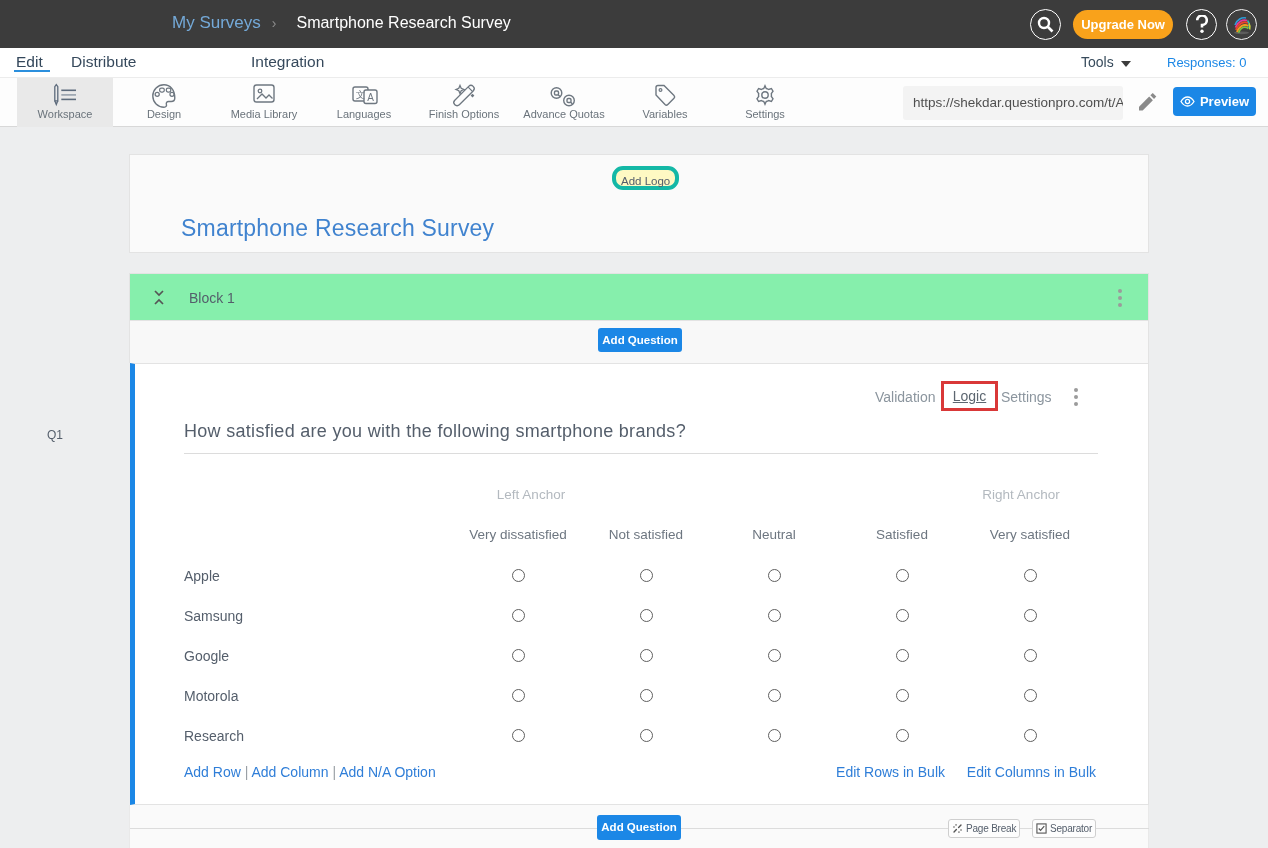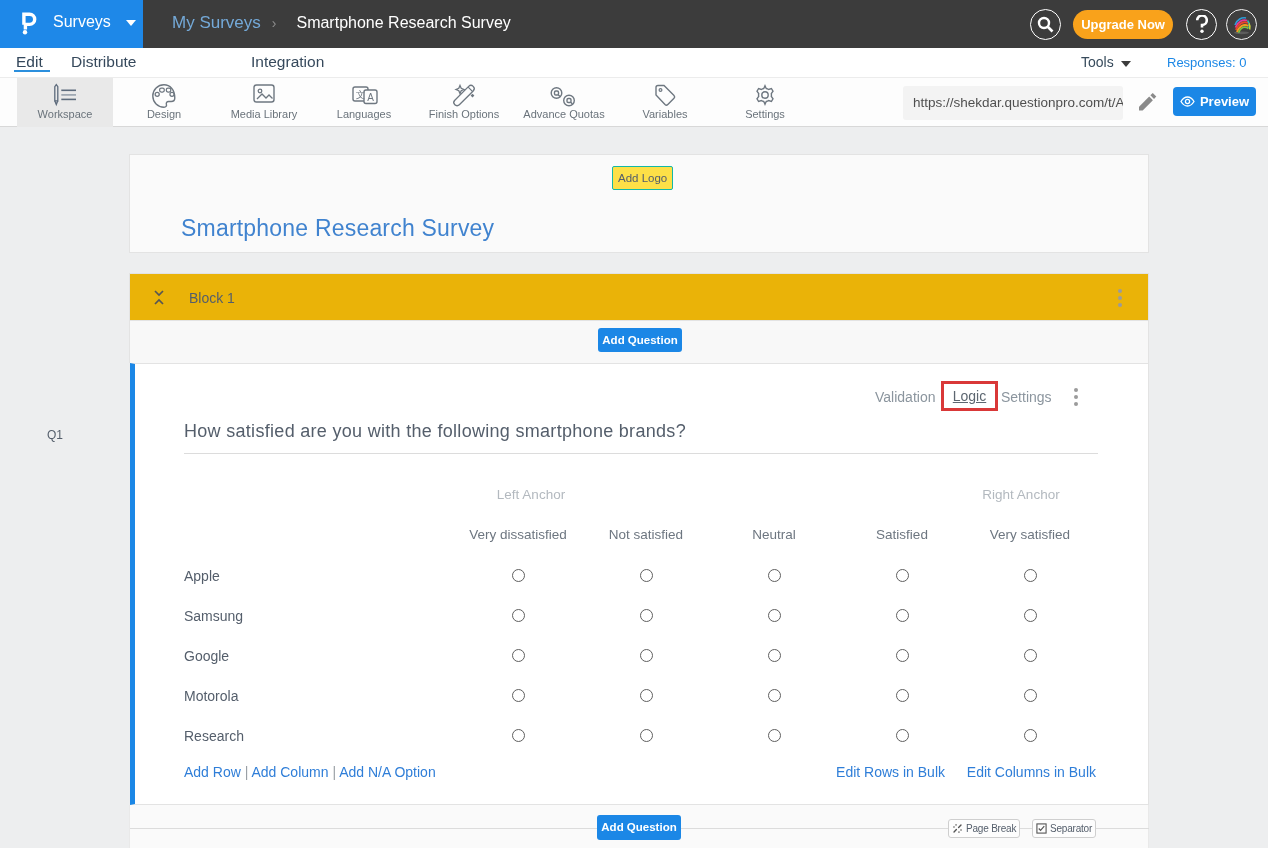--- a/index.html
+++ b/index.html
@@ -33,25 +33,25 @@
 .titem { position:absolute; top:0; height:49px; text-align:center; color:#6a737b; }
 .titem .ticon { margin-top:5px; height:24px; }
 .titem .tlabel { font-size:11px; margin-top:1px; }
 .titem.sel { background:#e9e9e9; }
 .urlbox { position:absolute; left:903px; top:8px; width:220px; height:34px; background:#f3f3f3; border-radius:3px; font-size:13.5px; color:#4f4f4f; line-height:34px; padding-left:10px; white-space:nowrap; overflow:hidden; }
 .pencil { position:absolute; left:1136px; top:13px; }
 .previewbtn { position:absolute; left:1173px; top:87px; width:83px; height:29px; background:#1b87e6; border-radius:4px; color:#ffffff; font-weight:bold; font-size:13px; display:flex; align-items:center; justify-content:center; gap:5px; }
 
 
 .titlecard { position:absolute; left:129px; top:154px; width:1020px; height:99px; background:#fafafa; border:1px solid #e3e3e3; }
-.addlogo { position:absolute; left:482px; top:11px; height:24px; border:1px solid #14b8a6; border-radius:2px; background:#fde047; font-size:11.5px; color:#545e6b; line-height:22px; padding:0 5px; white-space:nowrap; }
+.addlogo { position:absolute; left:482px; top:11px; height:24px; border:4px solid #14b8a6; border-radius:11px; background:#fef9c3; font-size:11.5px; color:#545e6b; line-height:22px; padding:0 5px; white-space:nowrap; }
 .stitle { position:absolute; left:51px; top:60px; font-size:23px; color:#4083cf; letter-spacing:0.2px; }
 
 .blockcard { position:absolute; left:129px; top:273px; width:1020px; height:90px; background:#fafafa; border:1px solid #e3e3e3; }
-.blockhead { position:absolute; top:0; left:0; width:100%; height:47px; border-bottom:1px solid #e3e3e3; background:#eab308; }
+.blockhead { position:absolute; top:0; left:0; width:100%; height:47px; border-bottom:1px solid #e3e3e3; background:#86efac; }
 .blockname { position:absolute; left:59px; top:16px; font-size:14px; color:#545e6b; }
 .collapseicon { position:absolute; left:22px; top:15px; }
 .dots3 { position:absolute; right:26px; top:15px; width:4px; }
 .dot { width:4px; height:4px; border-radius:50%; background:#9b9b9b; margin-bottom:3px; }
 .addqstrip { position:absolute; top:47px; left:0; width:100%; height:42px; background:#f8f8f8; }
 .addqbtn { position:absolute; left:468px; top:7px; width:84px; height:24px; background:#1b87e6; border-radius:3px; color:#fff; font-weight:bold; font-size:11.5px; text-align:center; line-height:24px; white-space:nowrap; }
 
 .qcard { position:absolute; left:130px; top:363px; width:1019px; height:442px; background:#fff; border:1px solid #e3e3e3; border-left:5px solid #1b87e6; }
 .q1label { position:absolute; left:47px; top:428px; font-size:12px; color:#545e6b;text-align:right; }
 .vtxt { position:absolute; left:740px; top:25px; font-size:14px; color:#8b959e; }
@@ -99,28 +99,20 @@
         <path d="M8 15 C10 9.5 15 7 19 8" fill="none" stroke="#2e9bd6" stroke-width="1.7"></path>
         <path d="M8.5 17.5 C10.5 11.5 16 9 20 10.5" fill="none" stroke="#e3399b" stroke-width="1.7"></path>
         <path d="M9 20 C11 13.5 16.5 11 21 13" fill="none" stroke="#e8452c" stroke-width="1.9"></path>
         <path d="M10 22 C12 16 17 13.5 21.5 16" fill="none" stroke="#f59a1f" stroke-width="1.9"></path>
         <path d="M11.5 22.8 C13.5 17.5 17.5 15.5 21.5 18.5" fill="none" stroke="#7ac143" stroke-width="1.7"></path>
         <path d="M20.5 10.5 C22.3 12.5 22.8 15 22 18.3" fill="none" stroke="#31b7bc" stroke-width="1.5"></path>
         <path d="M22 13.5 C23 15 23.2 16.8 22.7 19.5" fill="none" stroke="#c3d237" stroke-width="1.5"></path>
       </svg></div>
     </div>
   </div>
-  <div class="logoarea">
-    <svg width="143" height="50" viewBox="0 0 143 50" style="position:absolute;left:0;top:0;">
-      <path d="M23.9 24.8 L23.9 14.2 L29.6 14.2 A5.1 5.1 0 0 1 29.6 24.4 L25.4 24.4 L25.4 29.4" fill="none" stroke="#fff" stroke-width="3.4"></path>
-      <circle cx="25" cy="32.2" r="2.2" fill="#fff"></circle>
-    </svg>
-    <div class="brand">Surveys</div>
-    <div class="brandcaret"></div>
-  </div>
 
   <div class="tabsrow">
     <span class="tab" style="left:16px; color:#33475b;">Edit</span>
     <span class="tabu" style="left:14px; width:36px;"></span>
     <span class="tab" style="left:71px;">Distribute</span>
     <span class="tab" style="left:163px;margin-top:36px;">Analytics</span>
     <span class="tab" style="left:251px;">Integration</span>
     <span class="tools">Tools</span>
     <span class="toolscaret"></span>
     <span class="resp">Responses: 0</span>

